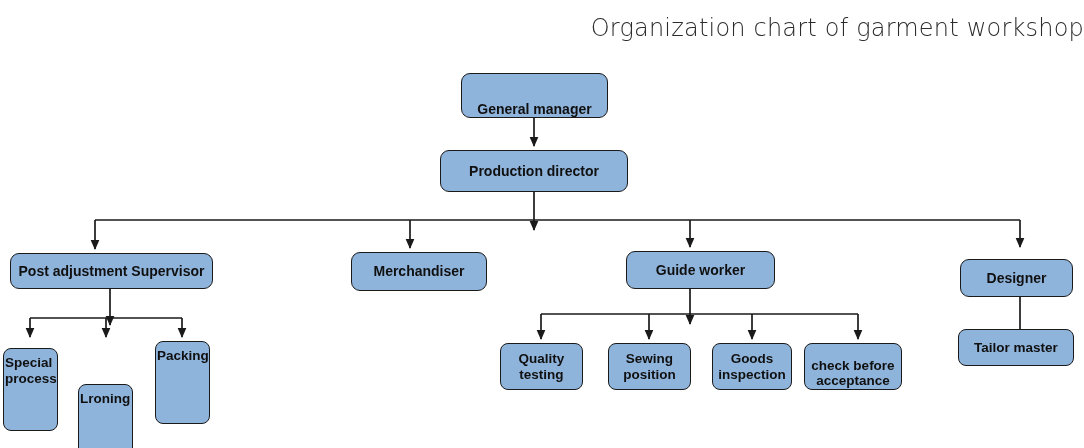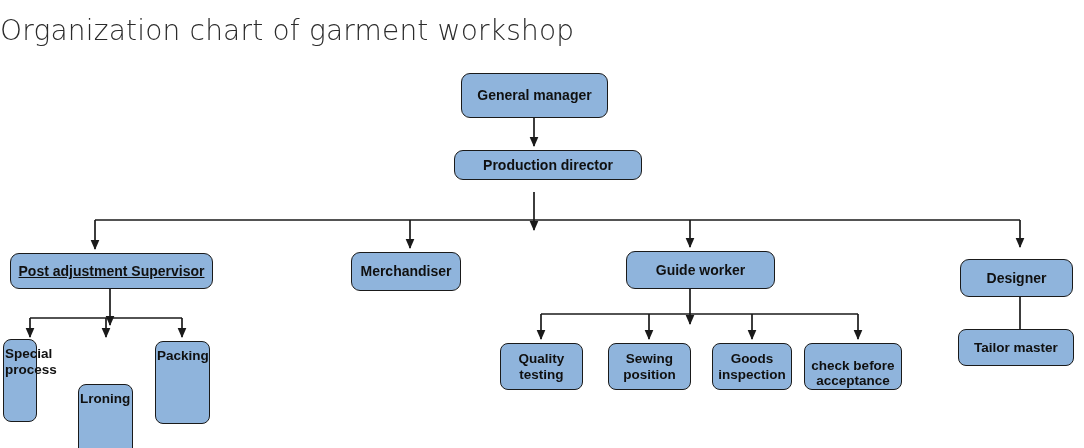--- a/index.html
+++ b/index.html
@@ -13,24 +13,24 @@
     height: 448px;
     background: #ffffff;
     overflow: hidden;
     font-family: "Liberation Sans", sans-serif;
   }
   #chart-title {
     position: absolute;
     left: 0;
     top: 14px;
     width: 1084px;
-    text-align: left;
+    text-align: right;
     font-family: "DejaVu Sans", sans-serif;
     font-weight: 300;
-    font-size: 28px;
+    font-size: 24px;
     color: #2b2b2b;
     letter-spacing: 0.2px;
     white-space: nowrap;
   }
   #connectors {
     position: absolute;
     left: 0;
     top: 0;
     width: 1084px;
     height: 448px;
@@ -109,45 +109,45 @@
       <line x1="541" y1="314" x2="858" y2="314"></line>
       <line x1="541" y1="314" x2="541" y2="339" marker-end="url(#arrowhead)"></line>
       <line x1="649" y1="314" x2="649" y2="339" marker-end="url(#arrowhead)"></line>
       <line x1="752" y1="314" x2="752" y2="339" marker-end="url(#arrowhead)"></line>
       <line x1="858" y1="314" x2="858" y2="339" marker-end="url(#arrowhead)"></line>
 
       <line x1="1020" y1="289" x2="1020" y2="345" marker-end="url(#arrowhead)"></line>
     </g>
   </svg>
 
-  <div class="node" style="left:461px; top:73px; width:147px; height:45px;">
+  <div class="node" style="left:461px; top:73px; width:147px; height:45px;align-items:flex-end;">
     <span class="node-label">General manager</span>
   </div>
 
-  <div class="node" style="left:440px; top:150px; width:188px; height:30px;margin-left:14px;">
+  <div class="node" style="left:440px; top:150px; width:188px; height:42px;">
     <span class="node-label">Production director</span>
   </div>
 
-  <div class="node" style="left:10px; top:253px; width:203px; height:36px;text-decoration:underline;">
+  <div class="node" style="left:10px; top:253px; width:203px; height:36px;">
     <span class="node-label">Post adjustment Supervisor</span>
   </div>
 
-  <div class="node" style="left:351px; top:252px; width:110px; height:39px;text-align:center;">
+  <div class="node" style="left:351px; top:252px; width:136px; height:39px;text-align:center;">
     <span class="node-label">Merchandiser</span>
   </div>
 
   <div class="node" style="left:626px; top:251px; width:149px; height:38px;">
     <span class="node-label">Guide worker</span>
   </div>
 
   <div class="node" style="left:960px; top:259px; width:113px; height:38px;">
     <span class="node-label">Designer</span>
   </div>
 
-  <div class="node small overflow" style="left:3px; top:339px; width:34px; height:83px;">
+  <div class="node small overflow" style="left:3px; top:348px; width:55px; height:83px;">
     <span class="node-label">Special process</span>
   </div>
 
   <div class="node small overflow" style="left:78px; top:341px; width:55px; height:83px;margin-top:43px;">
     <span class="node-label">Lroning</span>
   </div>
 
   <div class="node small overflow" style="left:155px; top:341px; width:55px; height:83px;">
     <span class="node-label">Packing</span>
   </div>

